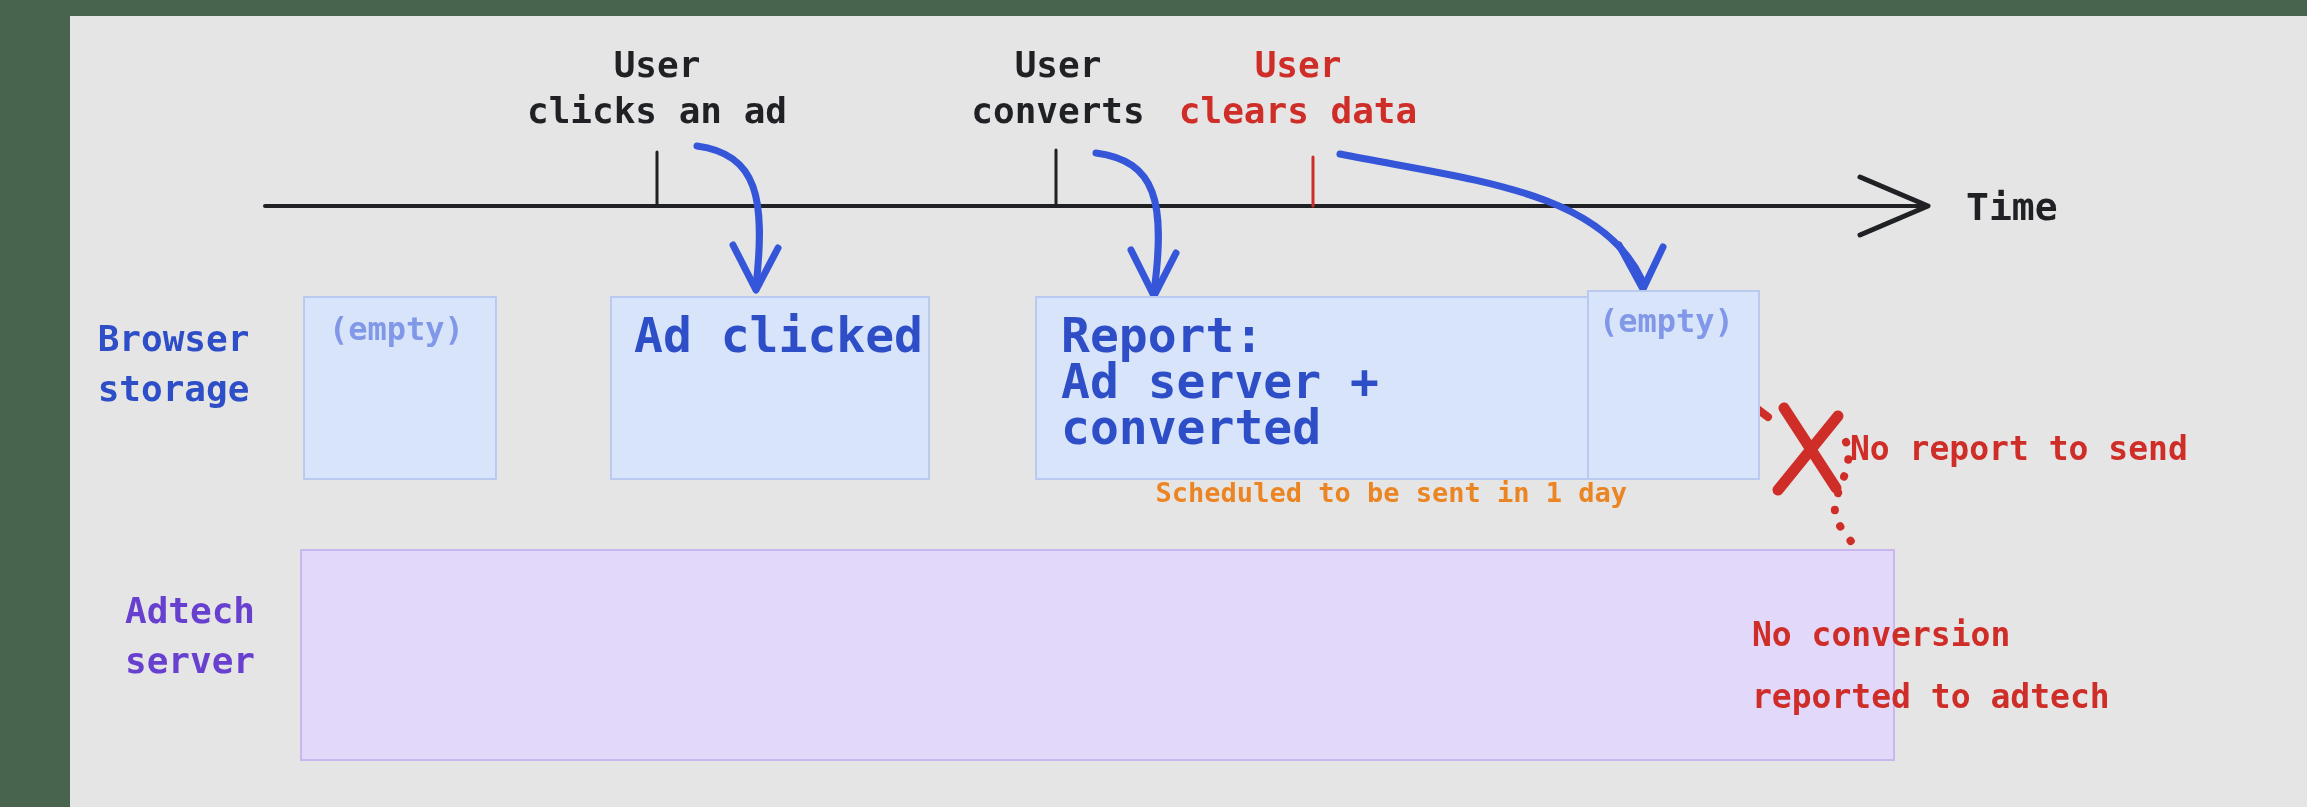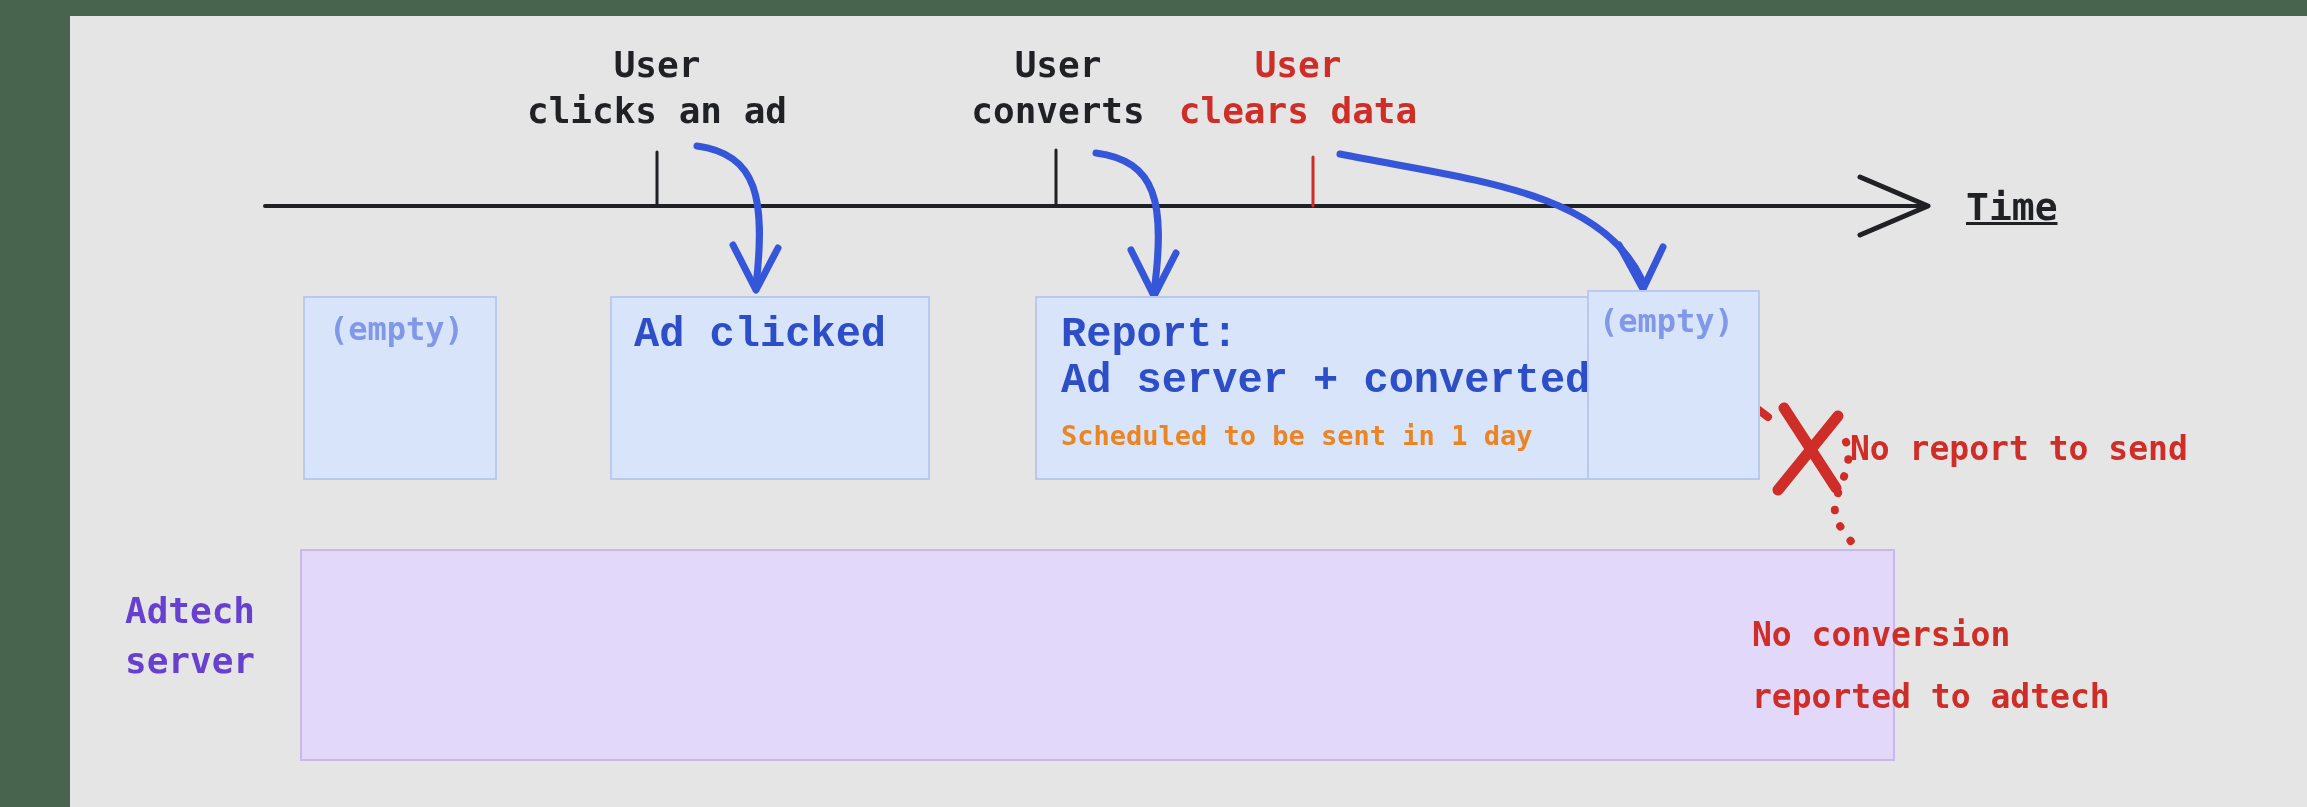--- a/index.html
+++ b/index.html
@@ -14,37 +14,37 @@
   svg.strokes{position:absolute;left:0;top:0;width:2307px;height:807px;}
   .stroke{fill:none;stroke-linecap:round;stroke-linejoin:round;}
   .s-ink{stroke:var(--ink);}
   .s-red{stroke:var(--red);}
   .s-blue{stroke:var(--arrow_blue);}
 
   .evt{position:absolute;top:42px;width:520px;text-align:center;
        font-size:36px;line-height:46px;color:var(--ink);}
   .evt .l{display:block;}
   .evt-red{color:var(--red);}
-  .time-label{position:absolute;left:1966px;top:185px;font-size:38px;color:var(--ink);text-decoration:underline;}
+  .time-label{position:absolute;left:1966px;top:185px;font-size:38px;color:var(--ink);}
 
   .rowlab{position:absolute;text-align:center;font-size:36px;line-height:50px;}
   .rowlab .l{display:block;}
   .rowlab-browser{left:76px;top:314px;width:195px;color:var(--blue_text);}
   .rowlab-adtech{left:95px;top:586px;width:190px;color:var(--purple_text);}
 
   .bluebox{position:absolute;top:296px;height:184px;box-sizing:border-box;
            background:var(--blue_box_fill);border:2px solid var(--blue_box_border);}
   .box-a{left:303px;width:194px;padding:12px 0 0 24px;}
   .box-b{left:610px;width:320px;padding:14px 0 0 22px;}
   .box-c{left:1035px;width:594px;padding:14px 0 0 24px;}
   .box-d{left:1587px;top:290px;width:173px;height:190px;padding:10px 0 0 10px;}
   .empty-text{color:var(--empty_text);font-size:32px;}
-  .box-main{color:var(--blue_text);font-size:42px;line-height:46px;font-family:Liberation Mono, monospace;}
+  .box-main{color:var(--blue_text);font-size:48px;line-height:46px;}
   .box-main .l{display:block;}
-  .box-note{color:var(--orange_text);font-size:27px;margin-top:16px;}
+  .box-note{color:var(--orange_text);font-size:27px;margin-top:27px;text-align:right;}
 
   .purplebox{position:absolute;left:300px;top:549px;width:1595px;height:212px;box-sizing:border-box;
              background:var(--purple_box_fill);border:2px solid var(--purple_box_border);}
 
   .anno{position:absolute;color:var(--red);font-size:33px;line-height:50px;}
   .anno .l{display:block;margin-top:12px;}
   .anno-no-report{left:1850px;top:424px;}
   .anno-no-conversion{left:1752px;top:598px;}
 </style>
 </head>
@@ -95,20 +95,24 @@
     <span class="l">User</span>
     <span class="l">converts</span>
   </div>
   <div class="evt evt-red" style="left:1038px;">
     <span class="l">User</span>
     <span class="l">clears data</span>
   </div>
 
   <div class="time-label">Time</div>
 
+  <div class="rowlab rowlab-browser">
+    <span class="l">Browser</span>
+    <span class="l">storage</span>
+  </div>
   <div class="rowlab rowlab-adtech">
     <span class="l">Adtech</span>
     <span class="l">server</span>
   </div>
 
   <div class="bluebox box-a">
     <span class="empty-text">(empty)</span>
   </div>
   <div class="bluebox box-b">
     <span class="box-main">Ad clicked</span>

